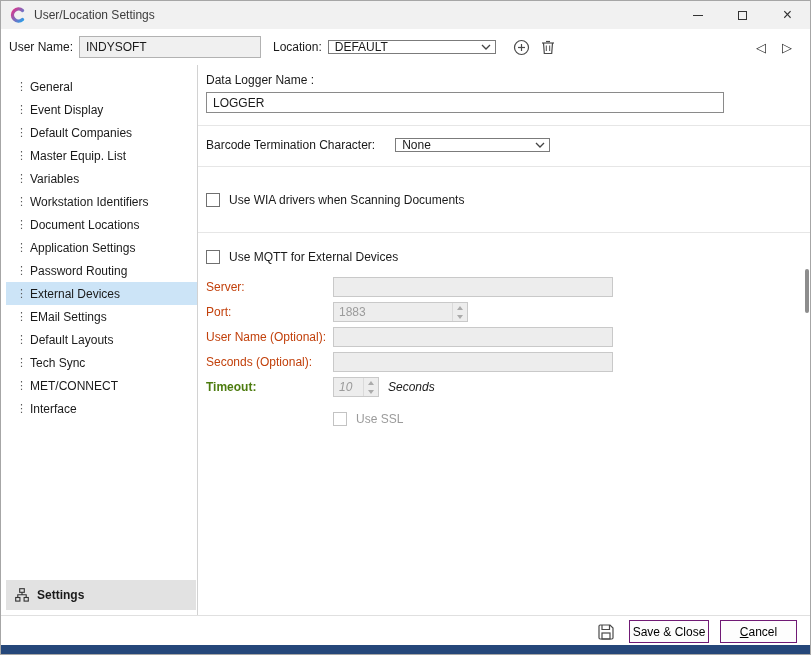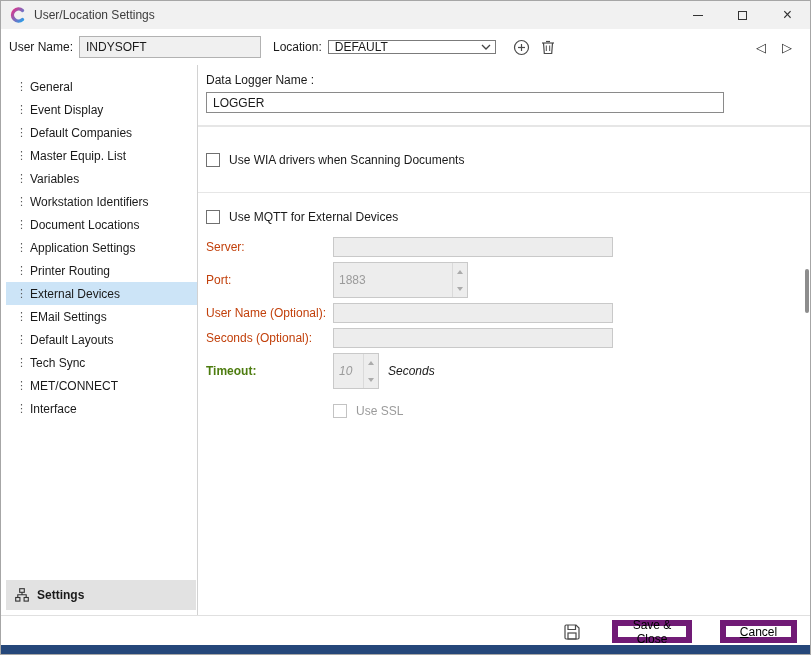--- a/index.html
+++ b/index.html
@@ -47,35 +47,35 @@
   .cb-row { display:flex; align-items:center; gap:9px; }
   .cb { width:14px; height:14px; border:1px solid #707070; background:#fff; flex:0 0 auto; }
   .cb.disabled { border-color:#c3c3c3; }
   .muted { color:#9b9b9b; }
 
   .form-grid { display:grid; grid-template-columns:127px auto; row-gap:5px; margin-top:13px; align-items:center; padding-left:8px; }
   .form-grid .flabel { color:#c2410c; }
   .flabel.strong { color:#4d7c0f; font-weight:600; }
   .input-disabled { height:20px; background:#ededed; border:1px solid #c9c9c9; }
   .w280 { width:280px; }
-  .spin { display:flex; align-items:stretch; height:36px; background:#ededed; border:1px solid #c9c9c9;text-align:right; }
+  .spin { display:flex; align-items:stretch; height:20px; background:#ededed; border:1px solid #c9c9c9;text-align:right; }
   .spin .val { flex:1; display:flex; align-items:center; padding-left:5px; color:#9b9b9b; overflow:hidden; }
   .spin .btns { width:15px; display:flex; flex-direction:column; border-left:1px solid #dadada; }
   .spin .btns > div { flex:1; display:flex; align-items:center; justify-content:center; }
   .tri-up { width:0; height:0; border-left:3px solid transparent; border-right:3px solid transparent; border-bottom:4px solid #ababab; }
   .tri-down { width:0; height:0; border-left:3px solid transparent; border-right:3px solid transparent; border-top:4px solid #ababab; }
   .w135 { width:135px; }
   .w46 { width:46px; }
   .timeout-wrap { display:flex; align-items:center; gap:9px;font-style:italic; }
   .ssl-row { display:flex; align-items:center; gap:9px; margin-top:10px; }
 
   
   .footer-bar { position:absolute; left:0; right:0; top:614px; height:32px; background:#fff; border-top:1px solid #e0e0e0; display:flex; align-items:center; justify-content:flex-end; gap:11px; padding-right:13px; }
   .icon-btn { width:24px; height:24px; display:flex; align-items:center; justify-content:center; }
-  .btn { height:23px; background:#fdfdfd; border:6px solid #701a75; font:inherit; display:flex; align-items:center; justify-content:center;margin-left:17px; }
+  .btn { height:23px; background:#fdfdfd; border:1px solid #701a75; font:inherit; display:flex; align-items:center; justify-content:center; }
   .btn-savec { width:80px; }
   .btn-cancel { width:77px; }
   .btn-cancel .btn-text { display:block; }
   .btn-cancel .btn-text::first-letter { text-decoration:underline; }
 
   .bottom-strip { position:absolute; left:0; right:0; bottom:0; height:9px; background:#25477a; }
   .scroll-thumb { position:absolute; right:1px; top:268px; width:4px; height:44px; background:#8d8d8d; border-radius:2px; }
 </style>
 </head>
 <body>
@@ -171,21 +171,21 @@
       <div class="side-item">
           <span class="grip">⋮</span>
           <span>Document Locations</span>
         </div>
       <div class="side-item">
           <span class="grip">⋮</span>
           <span>Application Settings</span>
         </div>
       <div class="side-item">
           <span class="grip">⋮</span>
-          <span>Printer Routing</span>
+          <span>Password Routing</span>
         </div>
       <div class="side-item selected">
           <span class="grip">⋮</span>
           <span>External Devices</span>
         </div>
       <div class="side-item">
           <span class="grip">⋮</span>
           <span>EMail Settings</span>
         </div>
       <div class="side-item">
@@ -218,20 +218,31 @@
 
     <div class="content">
 
       <div class="sec">
         <span class="field-label">Data Logger Name :</span>
         <input class="text-input" value="LOGGER" style="">
       </div>
 
       <div class="hr" style="margin-top:12px;"></div>
 
+      <div class="sec barcode-row">
+        <span>Barcode Termination Character:</span>
+        <div class="combo barcode-combo">
+          <span class="combo-val">None</span>
+          <span class="combo-arrow">
+            <svg width="10" height="6" viewBox="0 0 10 6">
+                <polyline points="1,1 5,5 9,1" fill="none" stroke="#444" stroke-width="1.3"></polyline>
+              </svg>
+          </span>
+        </div>
+      </div>
 
       <div class="hr"></div>
 
       <div class="sec cb-row" style="margin-top:26px; margin-bottom:25px;">
         <span class="cb"></span>
         <span>Use WIA drivers when Scanning Documents</span>
       </div>
 
       <div class="hr"></div>
 

